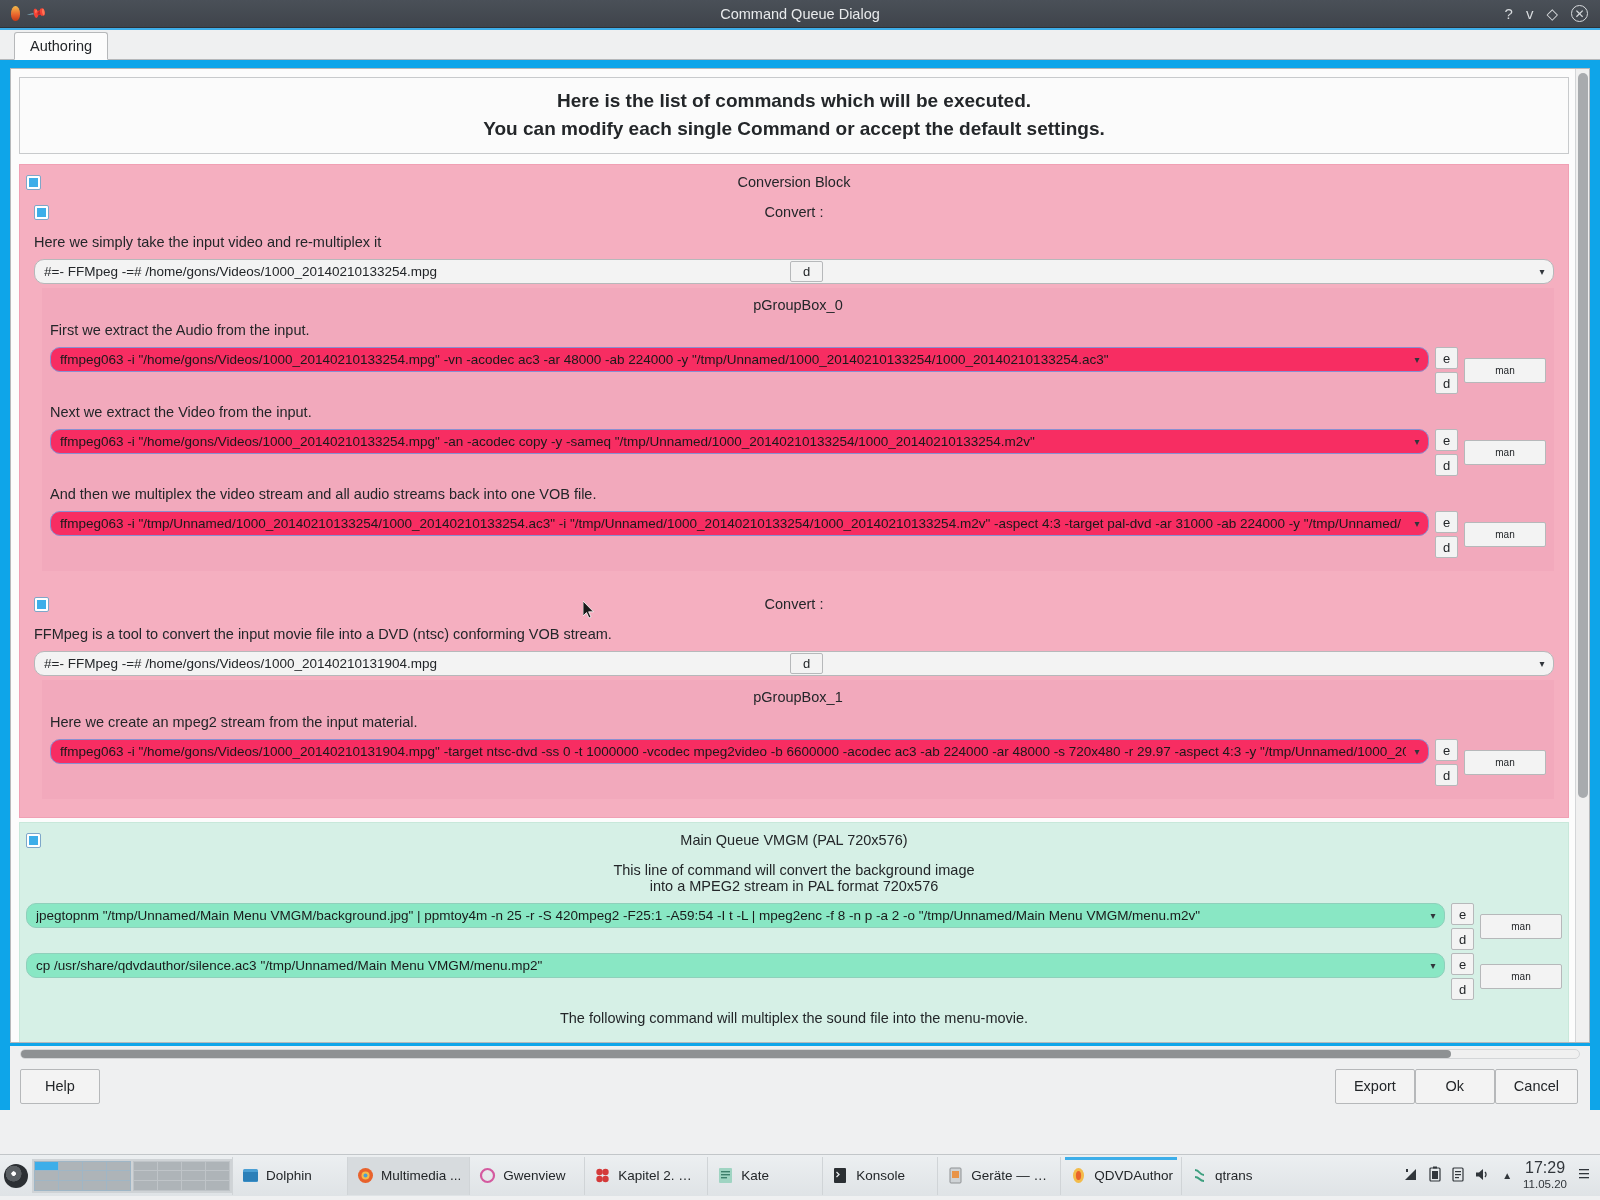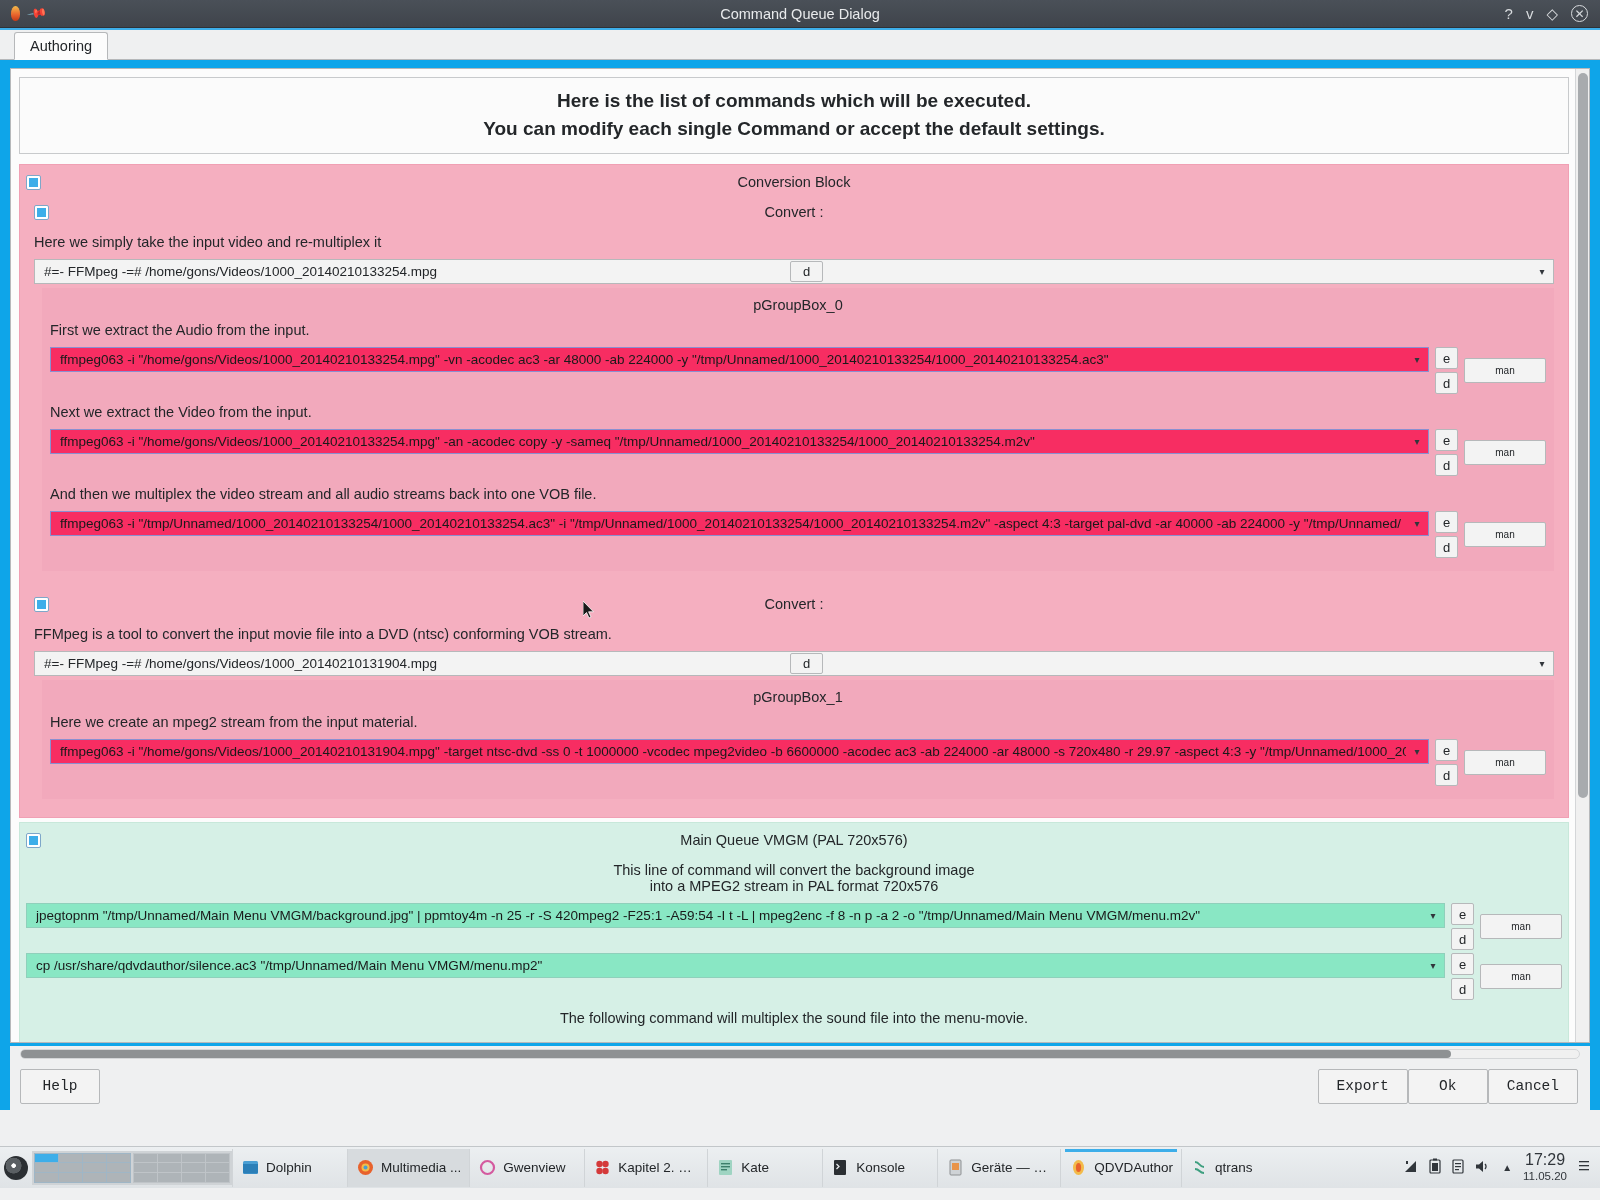--- a/index.html
+++ b/index.html
@@ -122,21 +122,21 @@
   }
   .group-title { text-align: center; font-size: 14.5px; padding: 5px 0 2px; }
 
   .desc { font-size: 14.5px; padding: 7px 0 6px 0; }
   .desc.center { text-align: center; }
 
   
   .row { display: flex; align-items: flex-start; gap: 6px; margin: 3px 0; }
   .combo {
     flex: 1; height: 25px; display: flex; align-items: center;
-    border: 1px solid #b6b8ba; border-radius: 0;
+    border: 1px solid #b6b8ba; border-radius: 10px;
     font-size: 13.5px; padding: 0 0 0 9px;
     white-space: nowrap; overflow: hidden; position: relative;
     cursor: pointer;
   }
   .combo.plain { background: #f3f3f3; }
   .combo.redcmd {
     background: #f72d62; border: 1px solid #8a8fd0; color: #1a1a1a;
   }
   .combo.greencmd {
     background: #89e7c4; border: 1px solid #8fd0bb; color: #1a1a1a;
@@ -194,28 +194,28 @@
 
   
   .footer {
     height: 48px; display: flex; align-items: center;
     padding: 0 12px 0 10px; background: #eff0f1;
   }
   .btn {
     height: 35px; min-width: 80px; padding: 0 18px;
     background: #f3f3f3; border: 1px solid #b6b8ba; border-radius: 2px;
     font-size: 14.5px; display: flex; align-items: center;
-    justify-content: center; cursor: pointer; font-family: Liberation Mono, monospace;
+    justify-content: center; cursor: pointer;
   }
   .btn.help { min-width: 80px; }
   .footer-right { margin-left: auto; display: flex; gap: 0; }
 
   
   .taskbar {
-    position: absolute; left: 0; bottom: 12px;
+    position: absolute; left: 0; bottom: 4px;
     width: 1600px; height: 42px;
     background: linear-gradient(to bottom, #eceff1, #dfe3e6);
     border-top: 1px solid #c2c6c9;
     display: flex; align-items: center; gap: 0;
   }
   .tb-kicker {
     width: 32px; height: 42px; display: flex;
     align-items: center; justify-content: center; flex: none;
   }
   .kicker-glyph {
@@ -342,21 +342,21 @@
               <div class="edbtns">
                 <div class="sbtn">e</div>
                 <div class="sbtn">d</div>
               </div>
               <div class="manbtn">man</div>
             </div>
 
             <div class="desc">And then we multiplex the video stream and all audio streams back into one VOB file.</div>
             <div class="row">
               <div class="combo redcmd">
-                <span class="txt">ffmpeg063 -i "/tmp/Unnamed/1000_20140210133254/1000_20140210133254.ac3" -i "/tmp/Unnamed/1000_20140210133254/1000_20140210133254.m2v" -aspect 4:3 -target pal-dvd -ar 40000 -ab 224000 -y "/tmp/Unnamed/</span>
+                <span class="txt">ffmpeg063 -i "/tmp/Unnamed/1000_20140210133254/1000_20140210133254.ac3" -i "/tmp/Unnamed/1000_20140210133254/1000_20140210133254.m2v" -aspect 4:3 -target pal-dvd -ar 31000 -ab 224000 -y "/tmp/Unnamed/</span>
                 <span class="arrow">▾</span>
               </div>
               <div class="edbtns">
                 <div class="sbtn">e</div>
                 <div class="sbtn">d</div>
               </div>
               <div class="manbtn">man</div>
             </div>
           </div>
         </div>

